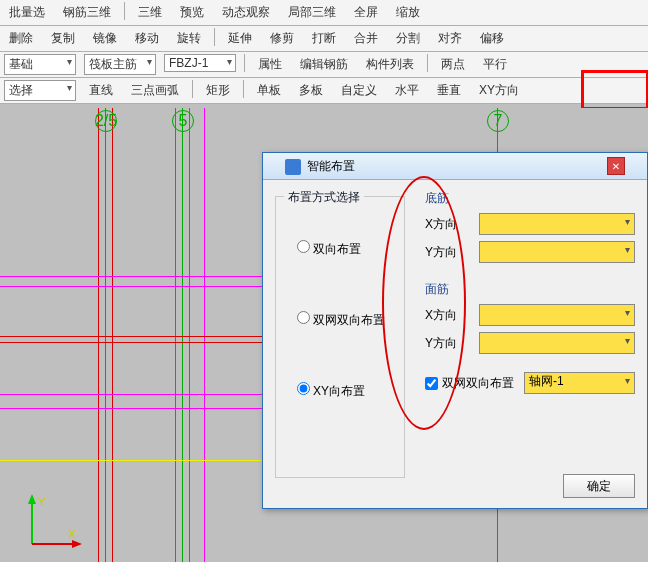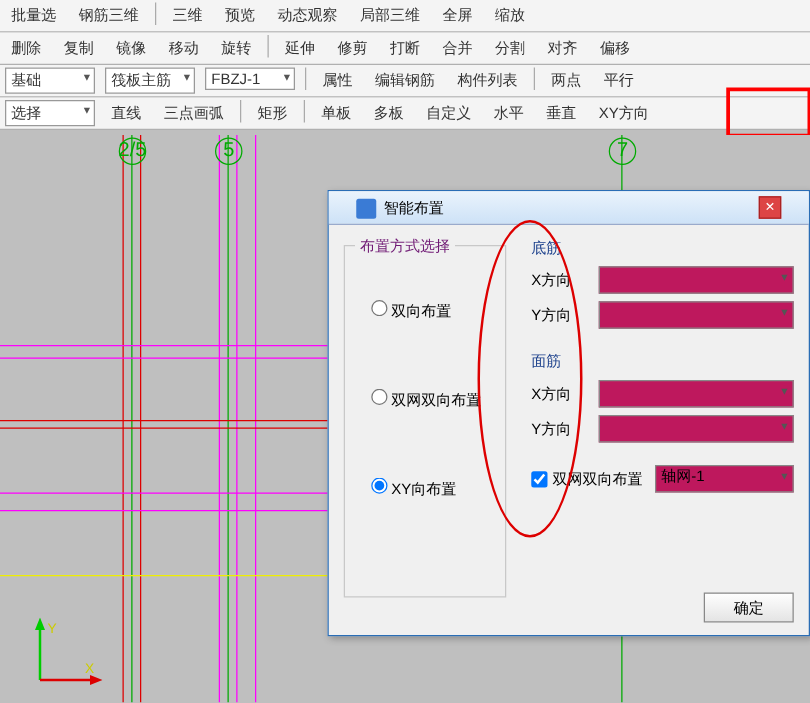--- a/index.html
+++ b/index.html
@@ -20,25 +20,25 @@
   .circ{position:absolute;width:20px;height:20px;border:1px solid #0a0;border-radius:50%;color:#0a0;font-size:16px;display:flex;align-items:center;justify-content:center;background:transparent}
   .axes{position:absolute;left:22px;bottom:8px}
   .red-hi{position:absolute;border:3px solid red}
   .ellipse{position:absolute;border:2px solid #d00;border-radius:50%/50%}
   
   .dlg{position:absolute;left:262px;top:152px;width:384px;height:355px;background:#f0f0f0;border:1px solid #2a6db5;box-shadow:2px 2px 6px rgba(0,0,0,.3)}
   .dlg-title{background:linear-gradient(#eaf3fc,#cde2f7);border-bottom:1px solid #9ac;padding:4px 22px;display:flex;align-items:flex-end;gap:6px}
   .dlg-title .x{margin-left:auto;width:16px;height:16px;background:#d44;color:#fff;font-size:10px;display:flex;align-items:center;justify-content:center;border:1px solid #a22}
   .dlg-body{padding:10px 12px;display:flex;gap:20px}
   .group{border:1px solid #c8c8c8;padding:20px 10px;position:relative;margin-top:6px}
-  .group-title{position:absolute;top:-8px;left:8px;background:#f0f0f0;padding:0 4px;color:#701a75}
+  .group-title{position:absolute;top:-8px;left:8px;background:#f0f0f0;padding:0 4px;color:#0f172a}
   .radio{display:block;margin:20px 0 50px 6px}
   .field{display:flex;align-items:center;gap:10px;margin:6px 0}
   .field label{width:44px;text-align:left}
-  .sel{flex:1;border:1px solid #888;background:#be185d;height:20px;position:relative}
+  .sel{flex:1;border:1px solid #888;background:#fde047;height:20px;position:relative}
   .sel::after{content:"▾";position:absolute;right:4px;top:2px;font-size:10px;color:#555}
   .dlg-foot{position:absolute;bottom:10px;right:12px;display:flex;gap:3px}
   .dlg-foot button{width:72px;height:24px;border:1px solid #888;background:linear-gradient(#fefefe,#e4e4e4);font-family:inherit;font-size:12px}
   .chk{display:flex;align-items:center;gap:4px;margin-top:14px}
   .chk input{margin:0}
   .sec{margin-bottom:18px}
   .sec-title{color:#1a3f8b;margin-bottom:4px}
 </style>
 </head>
 <body>

